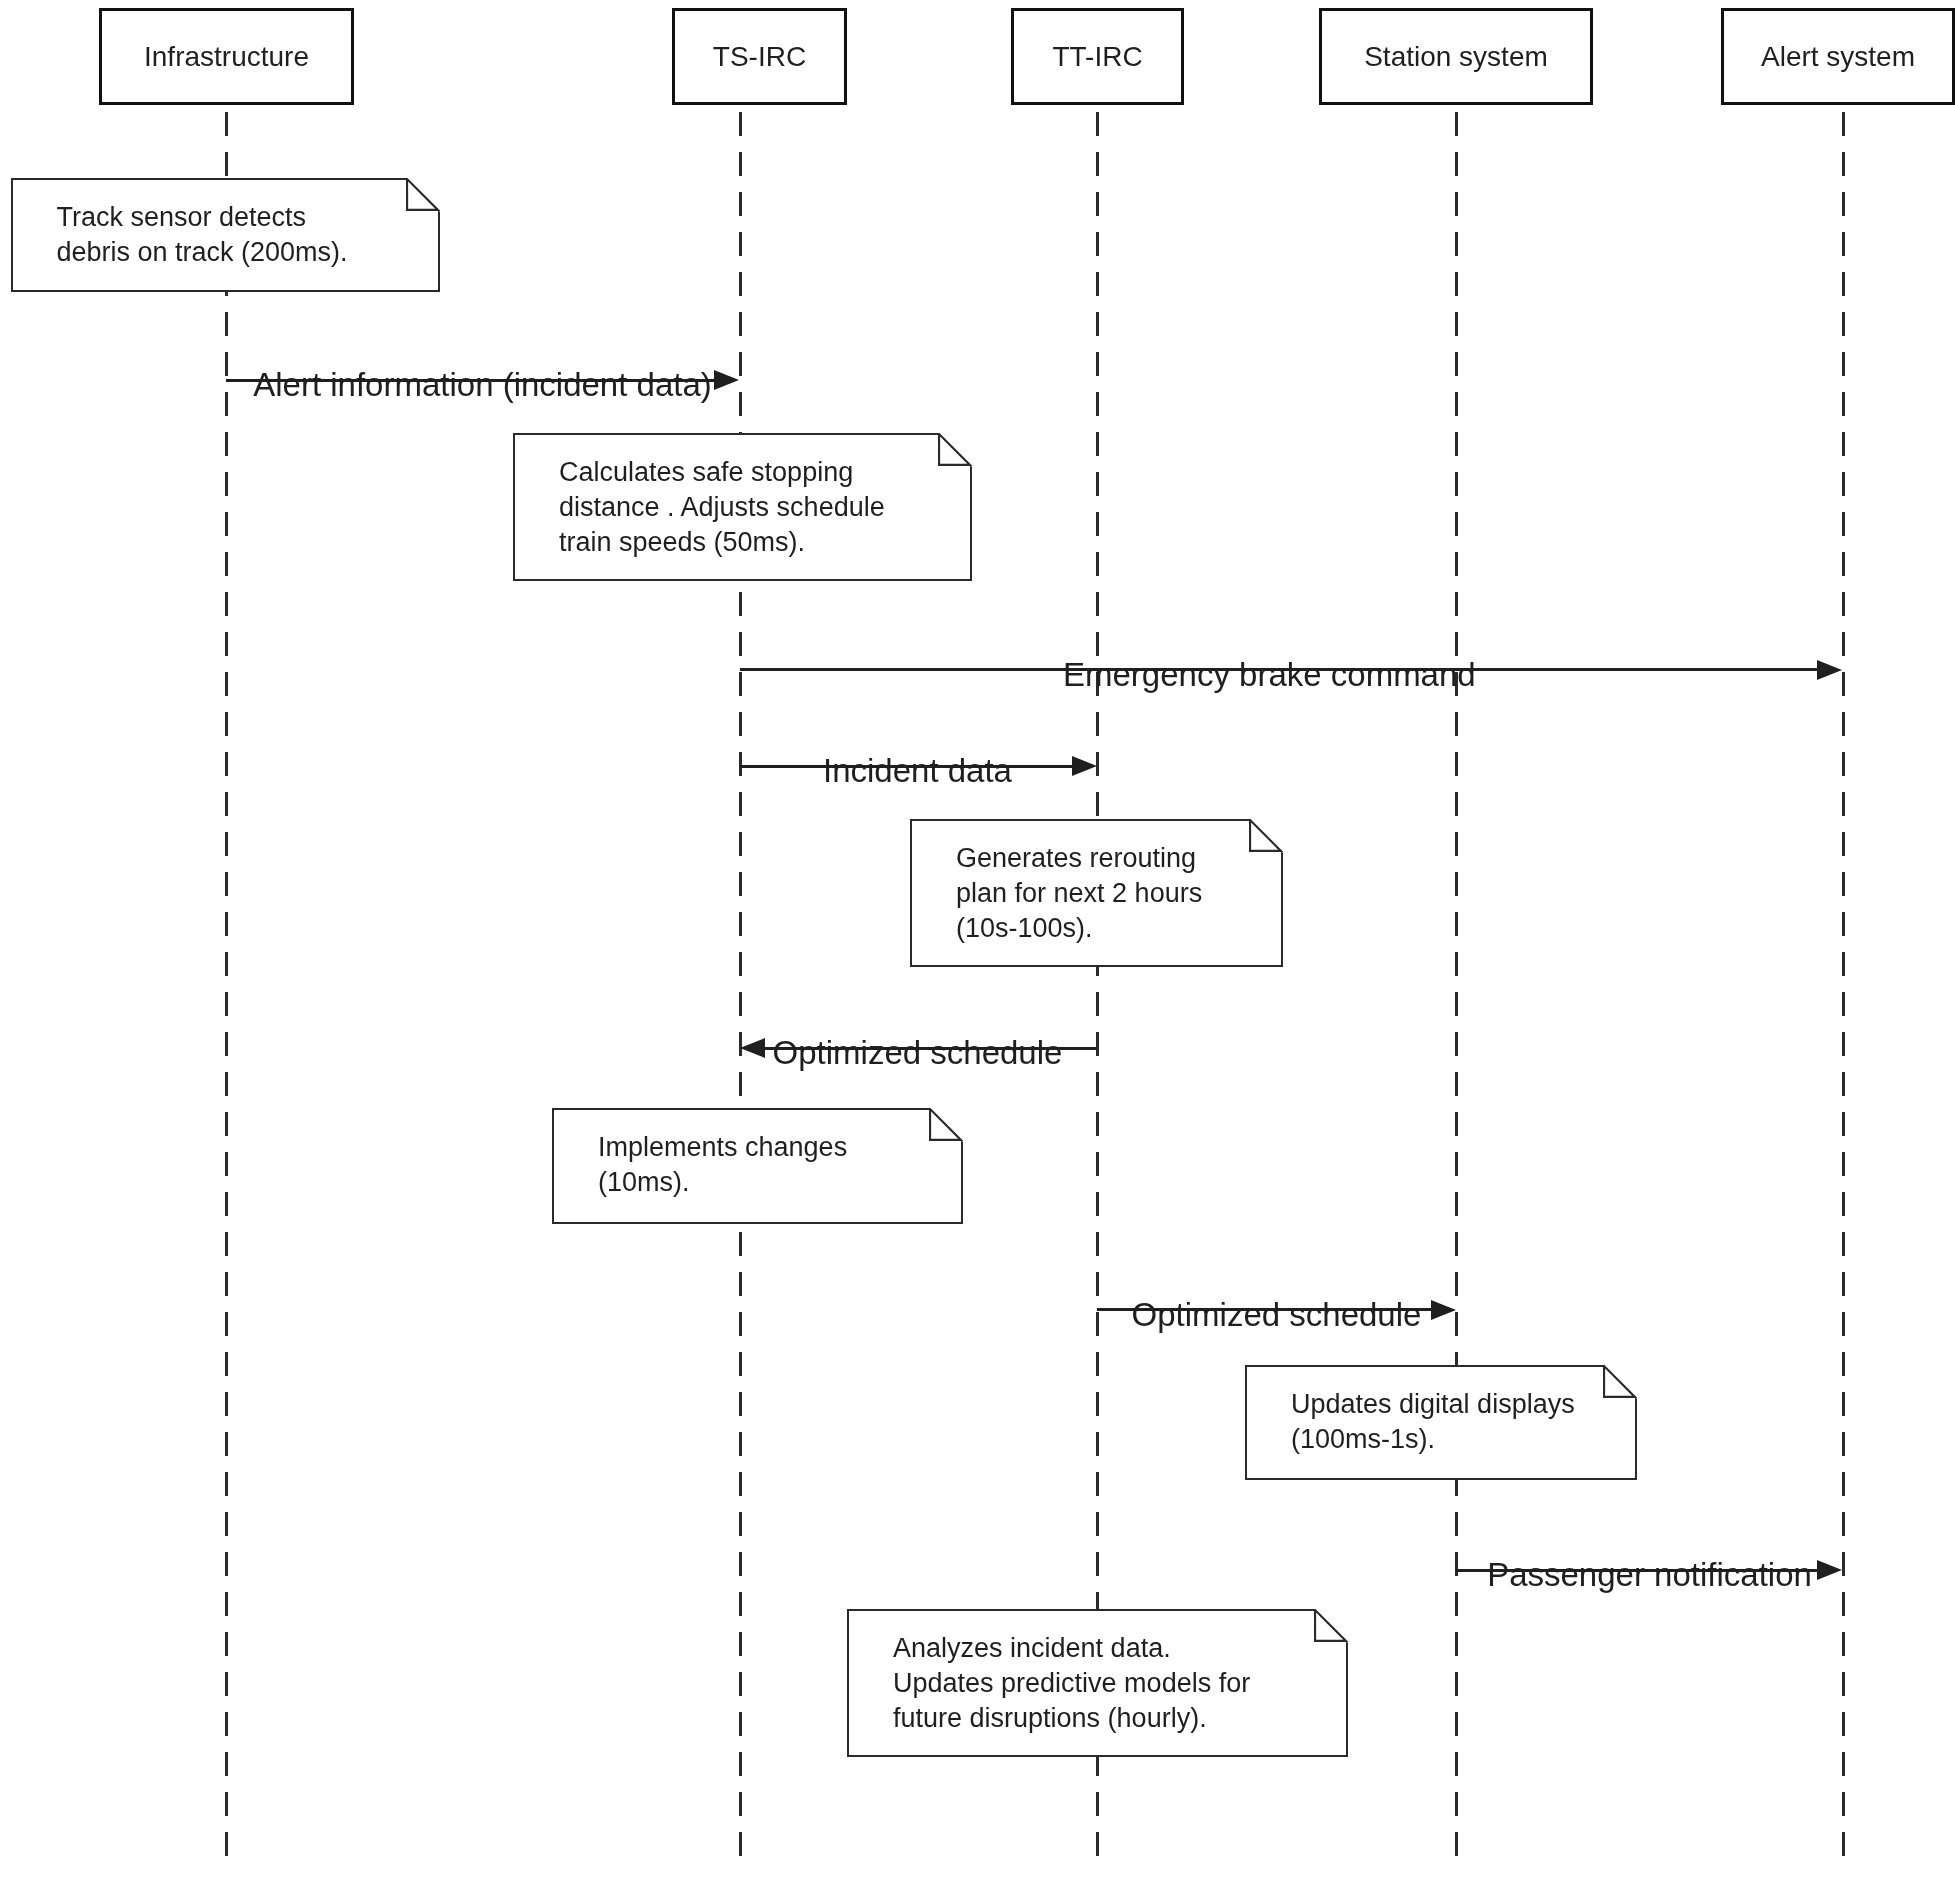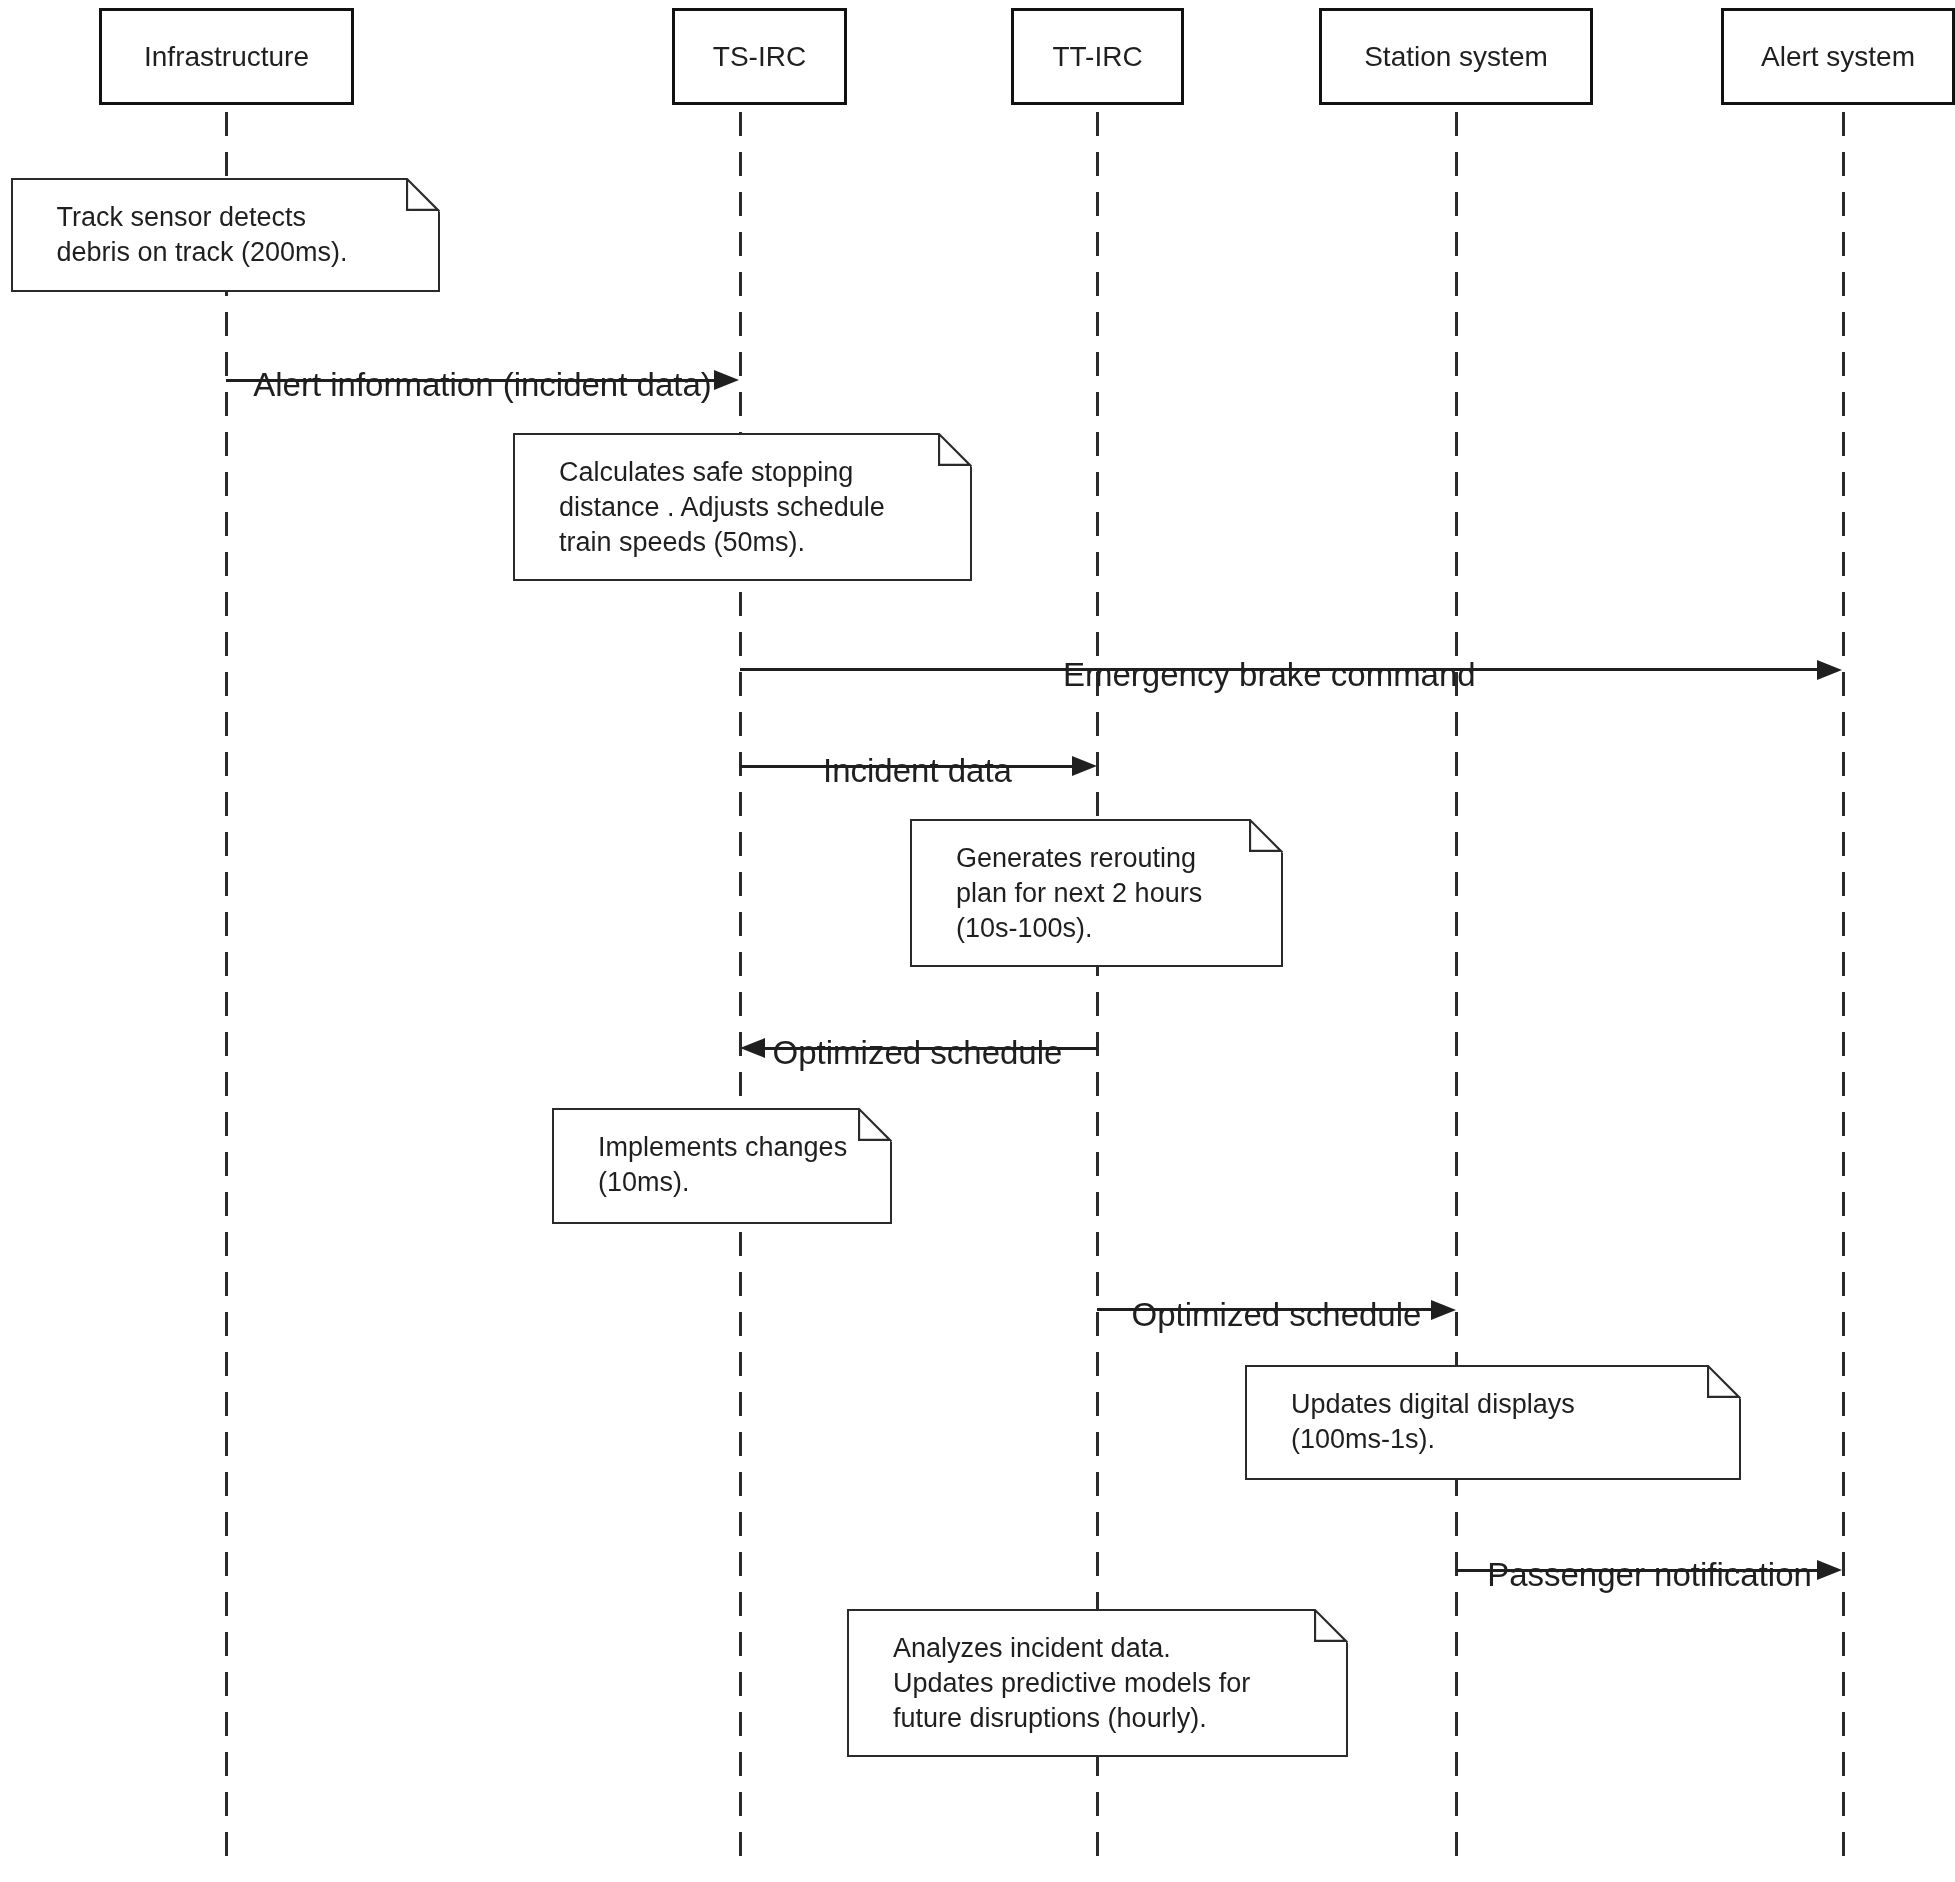--- a/index.html
+++ b/index.html
@@ -164,35 +164,35 @@
       <polygon points="0,0 64,0 64,64" fill="#ffffff"></polygon>
       <rect x="0" y="0" width="7" height="7" fill="#ffffff"></rect>
       <polygon points="2,2 2,60 60,60" fill="#ffffff" stroke="#2a2a2a" stroke-width="4"></polygon>
     </svg>
   </div>
 
   <div class="msg-label centered" style="left:602px; top:1008px;">Optimized schedule</div>
   <div class="msg-line" style="left:761px; top:1047px; width:336px;"></div>
   <div class="msg-head left" style="left:740px; top:1038px;"></div>
 
-  <div class="note" style="left:552px; top:1108px; width:340px; height:116px;">
+  <div class="note" style="left:552px; top:1108px; width:411px; height:116px;">
     <div class="note-text">Implements changes
 (10ms).</div>
     <svg class="note-fold" viewBox="0 0 64 64">
       <polygon points="0,0 64,0 64,64" fill="#ffffff"></polygon>
       <rect x="0" y="0" width="7" height="7" fill="#ffffff"></rect>
       <polygon points="2,2 2,60 60,60" fill="#ffffff" stroke="#2a2a2a" stroke-width="4"></polygon>
     </svg>
   </div>
 
   <div class="msg-label centered" style="left:961px; top:1270px;">Optimized schedule</div>
   <div class="msg-line" style="left:1097px; top:1308px; width:338px;"></div>
   <div class="msg-head right" style="left:1431px; top:1300px;"></div>
 
-  <div class="note" style="left:1245px; top:1365px; width:496px; height:115px;">
+  <div class="note" style="left:1245px; top:1365px; width:392px; height:115px;">
     <div class="note-text">Updates digital displays
 (100ms-1s).</div>
     <svg class="note-fold" viewBox="0 0 64 64">
       <polygon points="0,0 64,0 64,64" fill="#ffffff"></polygon>
       <rect x="0" y="0" width="7" height="7" fill="#ffffff"></rect>
       <polygon points="2,2 2,60 60,60" fill="#ffffff" stroke="#2a2a2a" stroke-width="4"></polygon>
     </svg>
   </div>
 
   <div class="msg-label centered" style="left:1334px; top:1530px;">Passenger notification</div>

